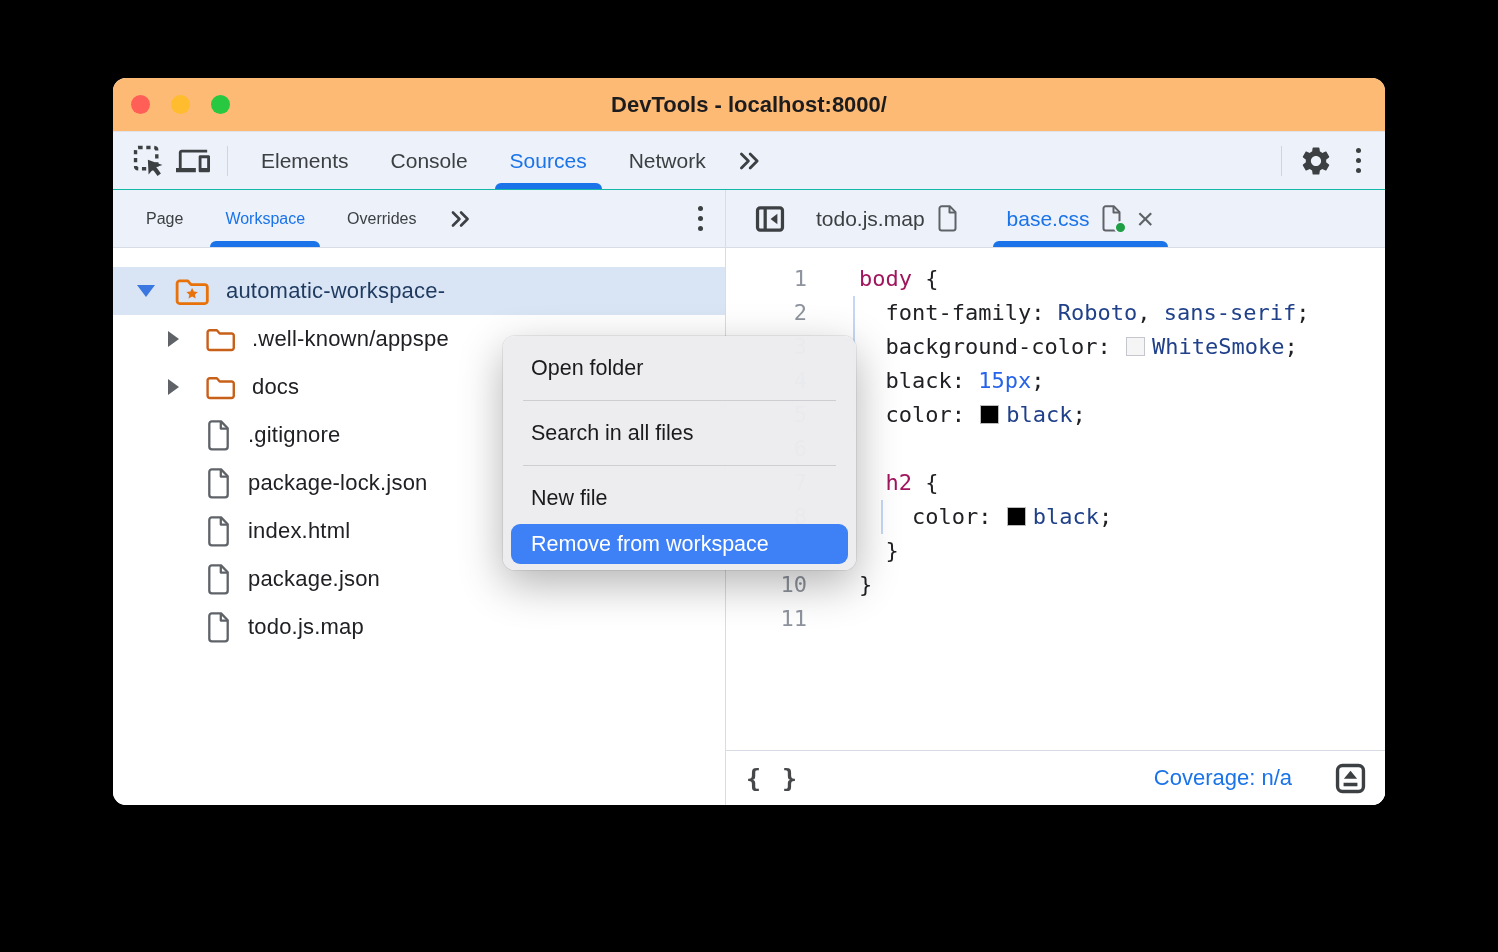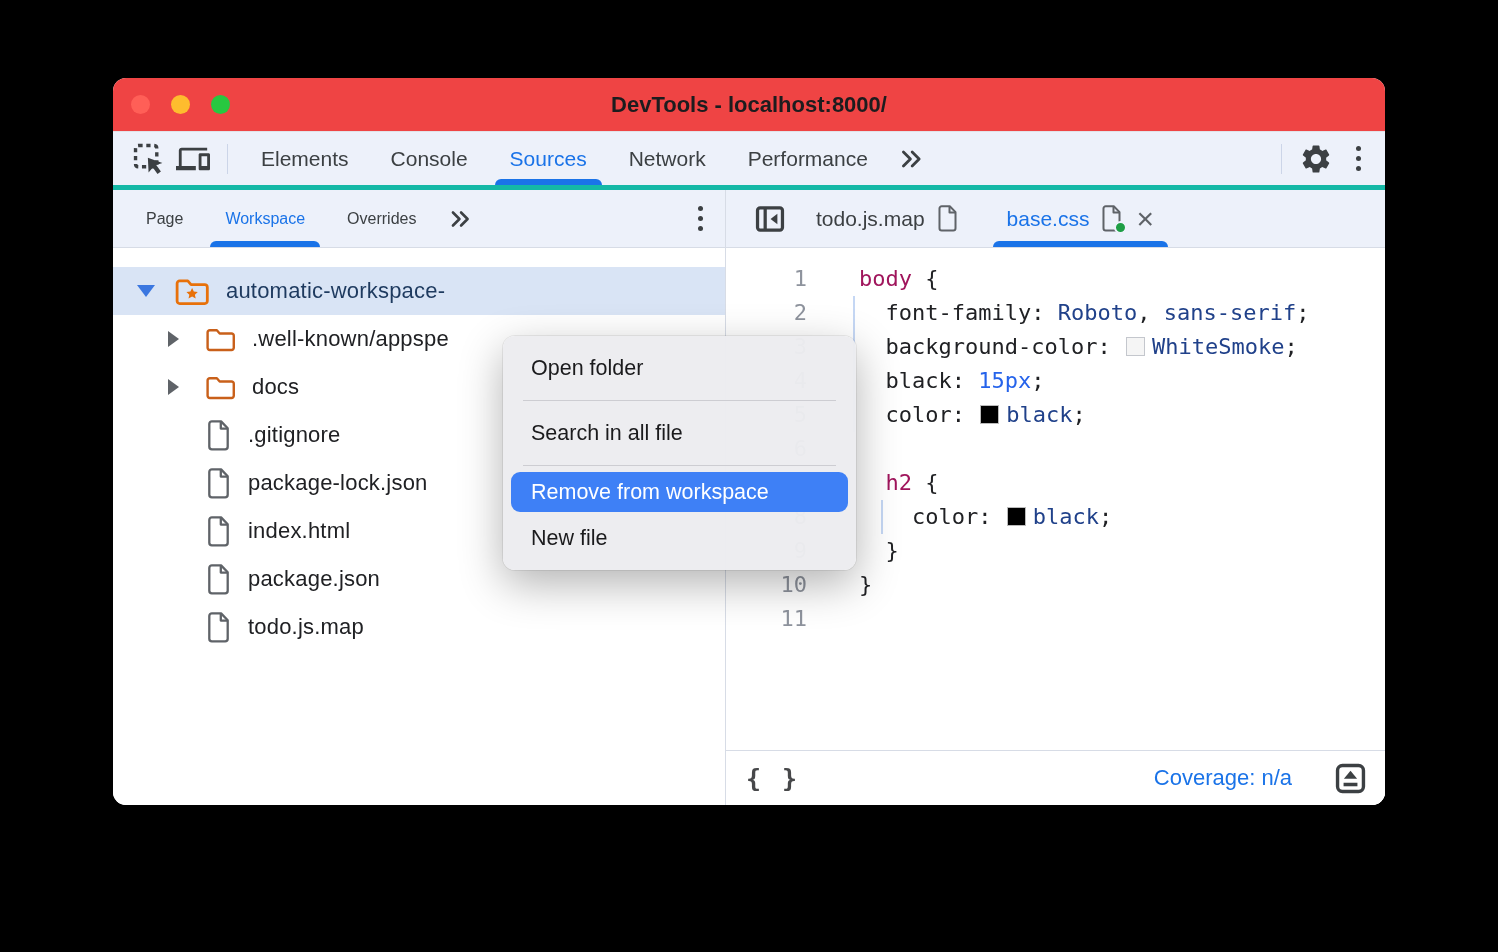--- a/index.html
+++ b/index.html
@@ -3,29 +3,29 @@
 <meta charset="utf-8">
 <style>
   * { box-sizing: border-box; margin: 0; padding: 0; }
   html,body { width:1498px; height:952px; background:#000; font-family:"Liberation Sans", sans-serif; overflow:hidden; }
 
   #window { position:absolute; left:113px; top:78px; width:1272px; height:727px;
     background:#fff; border-radius:13px; overflow:hidden;
     box-shadow:0 24px 70px rgba(0,0,0,.6); }
 
   
-  .titlebar { height:54px; background:#ef4444; border-bottom:1px solid #e2e3e8;
+  .titlebar { height:54px; background:#fdba74; border-bottom:1px solid #e2e3e8;
     position:relative; display:flex; align-items:center; }
   .lights { display:flex; gap:21px; margin-left:18px; }
   .light { width:19px; height:19px; border-radius:50%; }
   .win-title { position:absolute; left:0; right:0; text-align:center;
     font-size:22px; font-weight:700; color:#1c1c1e; }
 
   
-  .toolbar { height:58px; background:#edf1fa; border-bottom:5px solid #14b8a6;
+  .toolbar { height:58px; background:#edf1fa; border-bottom:1px solid #14b8a6;
     display:flex; align-items:center; }
   .tool-btn { width:44px; height:44px; display:flex; align-items:center; justify-content:center; }
   .tool-btn:first-of-type { margin-left:14px; }
   .vsep { width:1px; height:30px; background:#ccd5e8; margin:0 12px; }
   .main-tabs { display:flex; height:100%; }
   .main-tab { padding:0 21px; font-size:21px; color:#3c4043; height:100%;
     display:flex; align-items:center; position:relative; cursor:default; }
   .main-tab.active { color:#1a73e8; }
   .main-tab.active::after { content:""; position:absolute; left:6px; right:6px; bottom:0;
     height:6px; background:#1a73e8; border-radius:6px 6px 0 0; }
@@ -145,21 +145,20 @@
             <path d="M4 6h18V4H4c-1.1 0-2 .9-2 2v11H0v3h14v-3H4V6zm19 2h-6c-.55 0-1 .45-1 1v10c0 .55.45 1 1 1h6c.55 0 1-.45 1-1V9c0-.55-.45-1-1-1zm-1 9h-4v-7h4v7z" fill="#3c4043"></path>
           </svg>
       </span>
     </div>
     <div class="vsep"></div>
     <div class="main-tabs" id="main-tabs">
         <div class="main-tab">Elements</div>
         <div class="main-tab">Console</div>
         <div class="main-tab active">Sources</div>
         <div class="main-tab">Network</div>
-        <div class="main-tab">Performance</div>
       </div>
     <div class="tool-btn">
       <span style="display:flex">
         <svg width="32" height="28" viewBox="0 0 24 24" fill="none">
             <path d="M5.5 6l6 6-6 6M13 6l6 6-6 6" stroke="#3c4043" stroke-width="2.4" stroke-linecap="round" stroke-linejoin="round"></path>
           </svg>
       </span>
     </div>
     <div class="toolbar-right">
       <div class="vsep"></div>
@@ -368,18 +367,18 @@
               </svg>
           </span>
         </span>
       </div>
     </div>
   </div>
 
   <div class="context-menu" id="context-menu">
       <div class="menu-item">Open folder</div>
       <div class="menu-divider"></div>
-      <div class="menu-item">Search in all file</div>
+      <div class="menu-item">Search in all files</div>
       <div class="menu-divider"></div>
+      <div class="menu-item">New file</div>
       <div class="menu-item highlight">Remove from workspace</div>
-      <div class="menu-item">New file</div>
     </div>
 </div>
 
 </body></html>

